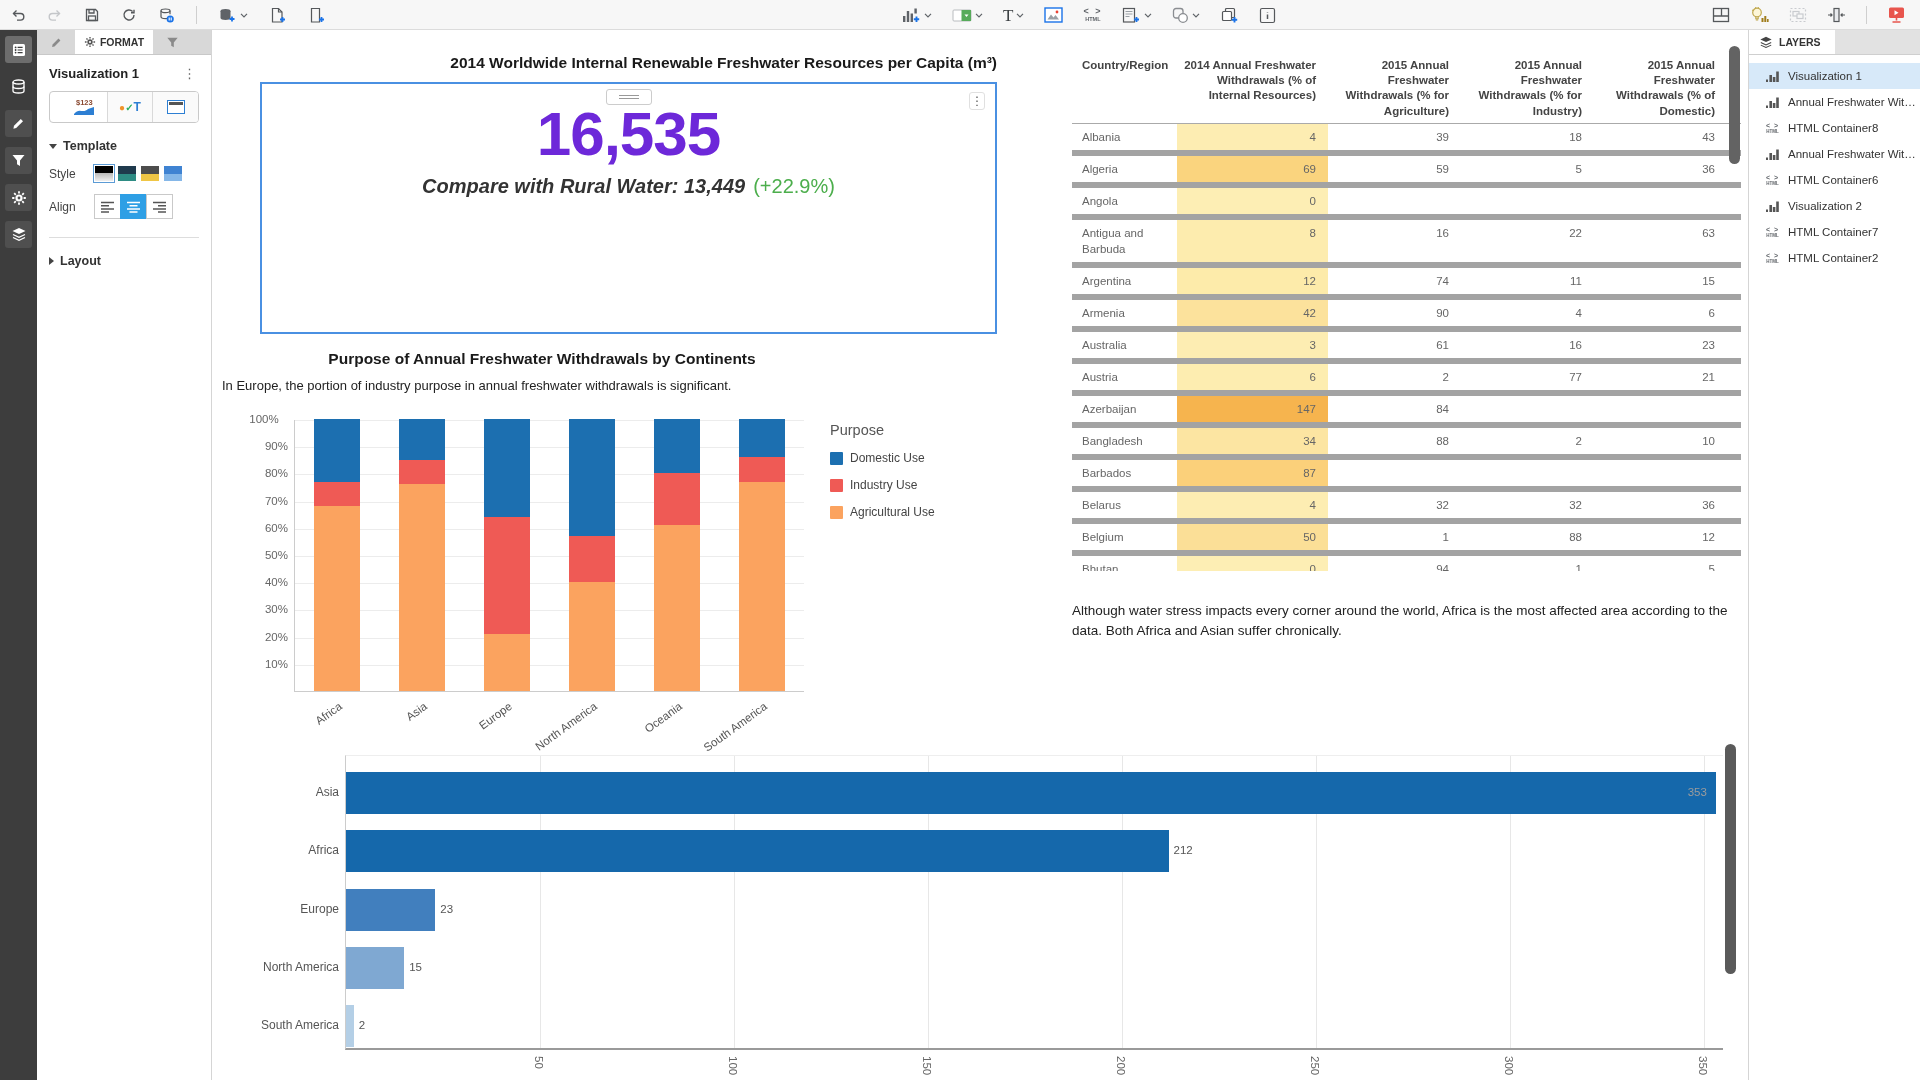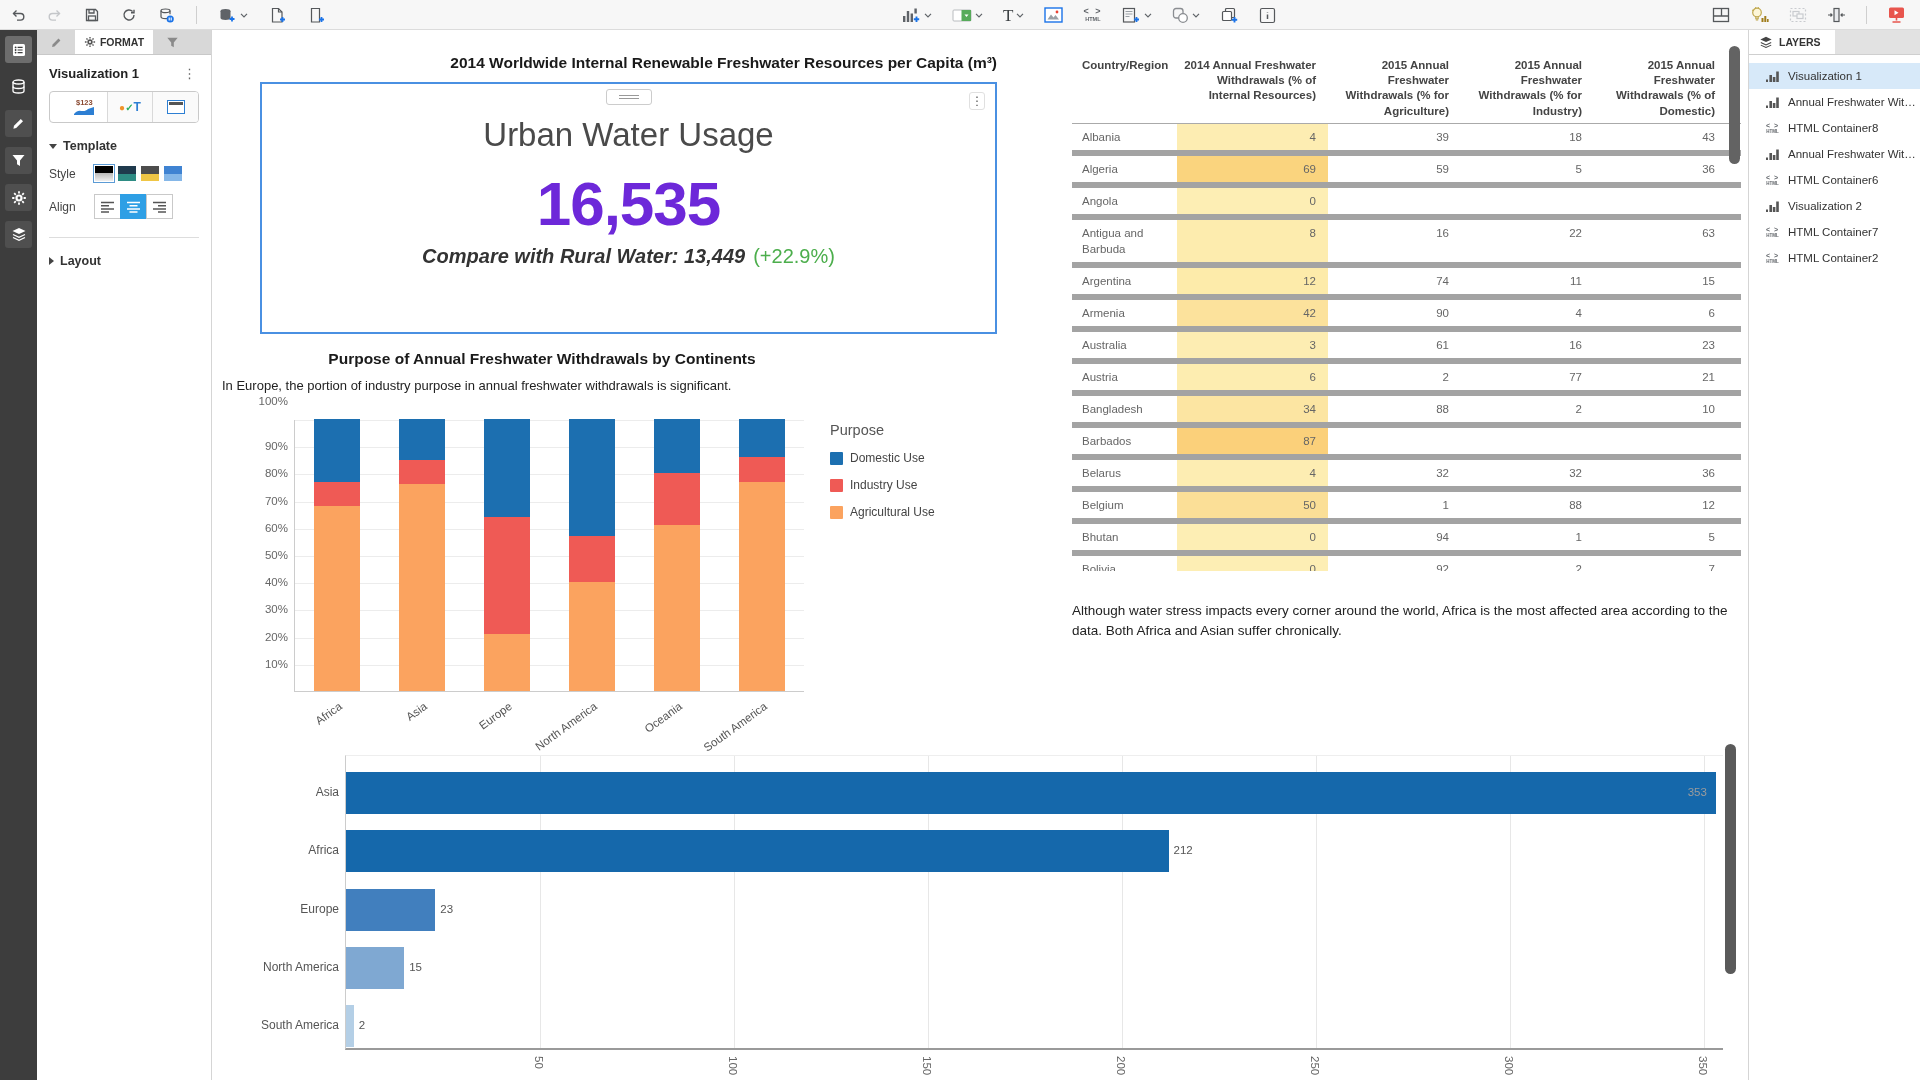--- a/index.html
+++ b/index.html
@@ -464,21 +464,20 @@
 
   <div class="canvas">
     <div class="c-title" id="c1title">2014 Worldwide Internal Renewable Freshwater Resources per Capita (m³)</div>
 
     <div class="num-card">
       <div class="drag-handle">
           <i></i>
           <i></i>
         </div>
       <div class="card-kebab">⋮</div>
-      <div class="card-title">Urban Water Usage</div>
       <div class="card-value">16,535</div>
       <div class="card-compare"><span>Compare with Rural Water: 13,449</span><span class="delta" style="color: rgb(76, 174, 76);">(+22.9%)</span></div>
     </div>
 
     <div class="c-title" id="stktitle">Purpose of Annual Freshwater Withdrawals by Continents</div>
     <div id="stksub">In Europe, the portion of industry purpose in annual freshwater withdrawals is significant.</div>
     <div class="stk-plot" id="stkplot">
         <div class="grid-h" style="top: 0px;"></div>
         <div class="grid-h" style="top: 27.2px;"></div>
         <div class="grid-h" style="top: 54.4px;"></div>
@@ -607,20 +606,27 @@
             <div class="tc">23</div>
           </div>
           <div class="trow">
             <div class="tc country">Austria</div>
             <div class="tc" style="background: rgb(253, 237, 176);">6</div>
             <div class="tc">2</div>
             <div class="tc">77</div>
             <div class="tc">21</div>
           </div>
           <div class="trow">
+            <div class="tc country">Azerbaijan</div>
+            <div class="tc" style="background: rgb(246, 180, 78);">147</div>
+            <div class="tc">84</div>
+            <div class="tc"></div>
+            <div class="tc"></div>
+          </div>
+          <div class="trow">
             <div class="tc country">Bangladesh</div>
             <div class="tc" style="background: rgb(252, 229, 162);">34</div>
             <div class="tc">88</div>
             <div class="tc">2</div>
             <div class="tc">10</div>
           </div>
           <div class="trow">
             <div class="tc country">Barbados</div>
             <div class="tc" style="background: rgb(251, 208, 122);">87</div>
             <div class="tc"></div>
@@ -681,21 +687,21 @@
         <div class="hbar" style="top: 74.3px; width: 822.56px; background: rgb(21, 104, 171);"></div>
         <div class="hval" style="top: 88.3px; left: 827.56px;">212</div>
         <div class="hbar" style="top: 132.6px; width: 89.24px; background: rgb(65, 127, 190);"></div>
         <div class="hval" style="top: 146.6px; left: 94.24px;">23</div>
         <div class="hbar" style="top: 190.9px; width: 58.2px; background: rgb(127, 168, 210);"></div>
         <div class="hval" style="top: 204.9px; left: 63.2px;">15</div>
         <div class="hbar" style="top: 249.2px; width: 7.76px; background: rgb(180, 207, 230);"></div>
         <div class="hval" style="top: 263.2px; left: 12.76px;">2</div>
       </div>
     <div class="cv-scroll"></div>
-  <div class="ytick" style="top: 365px;">100%</div>
+  <div class="ytick" style="top: 383px; text-align: center;">100%</div>
       <div class="ytick" style="top: 410.2px;">90%</div>
       <div class="ytick" style="top: 437.4px;">80%</div>
       <div class="ytick" style="top: 464.6px;">70%</div>
       <div class="ytick" style="top: 491.8px;">60%</div>
       <div class="ytick" style="top: 519px;">50%</div>
       <div class="ytick" style="top: 546.2px;">40%</div>
       <div class="ytick" style="top: 573.4px;">30%</div>
       <div class="ytick" style="top: 600.6px;">20%</div>
       <div class="ytick" style="top: 627.8px;">10%</div>
       <div class="xlab" style="left: 40.5px;">Africa</div>

